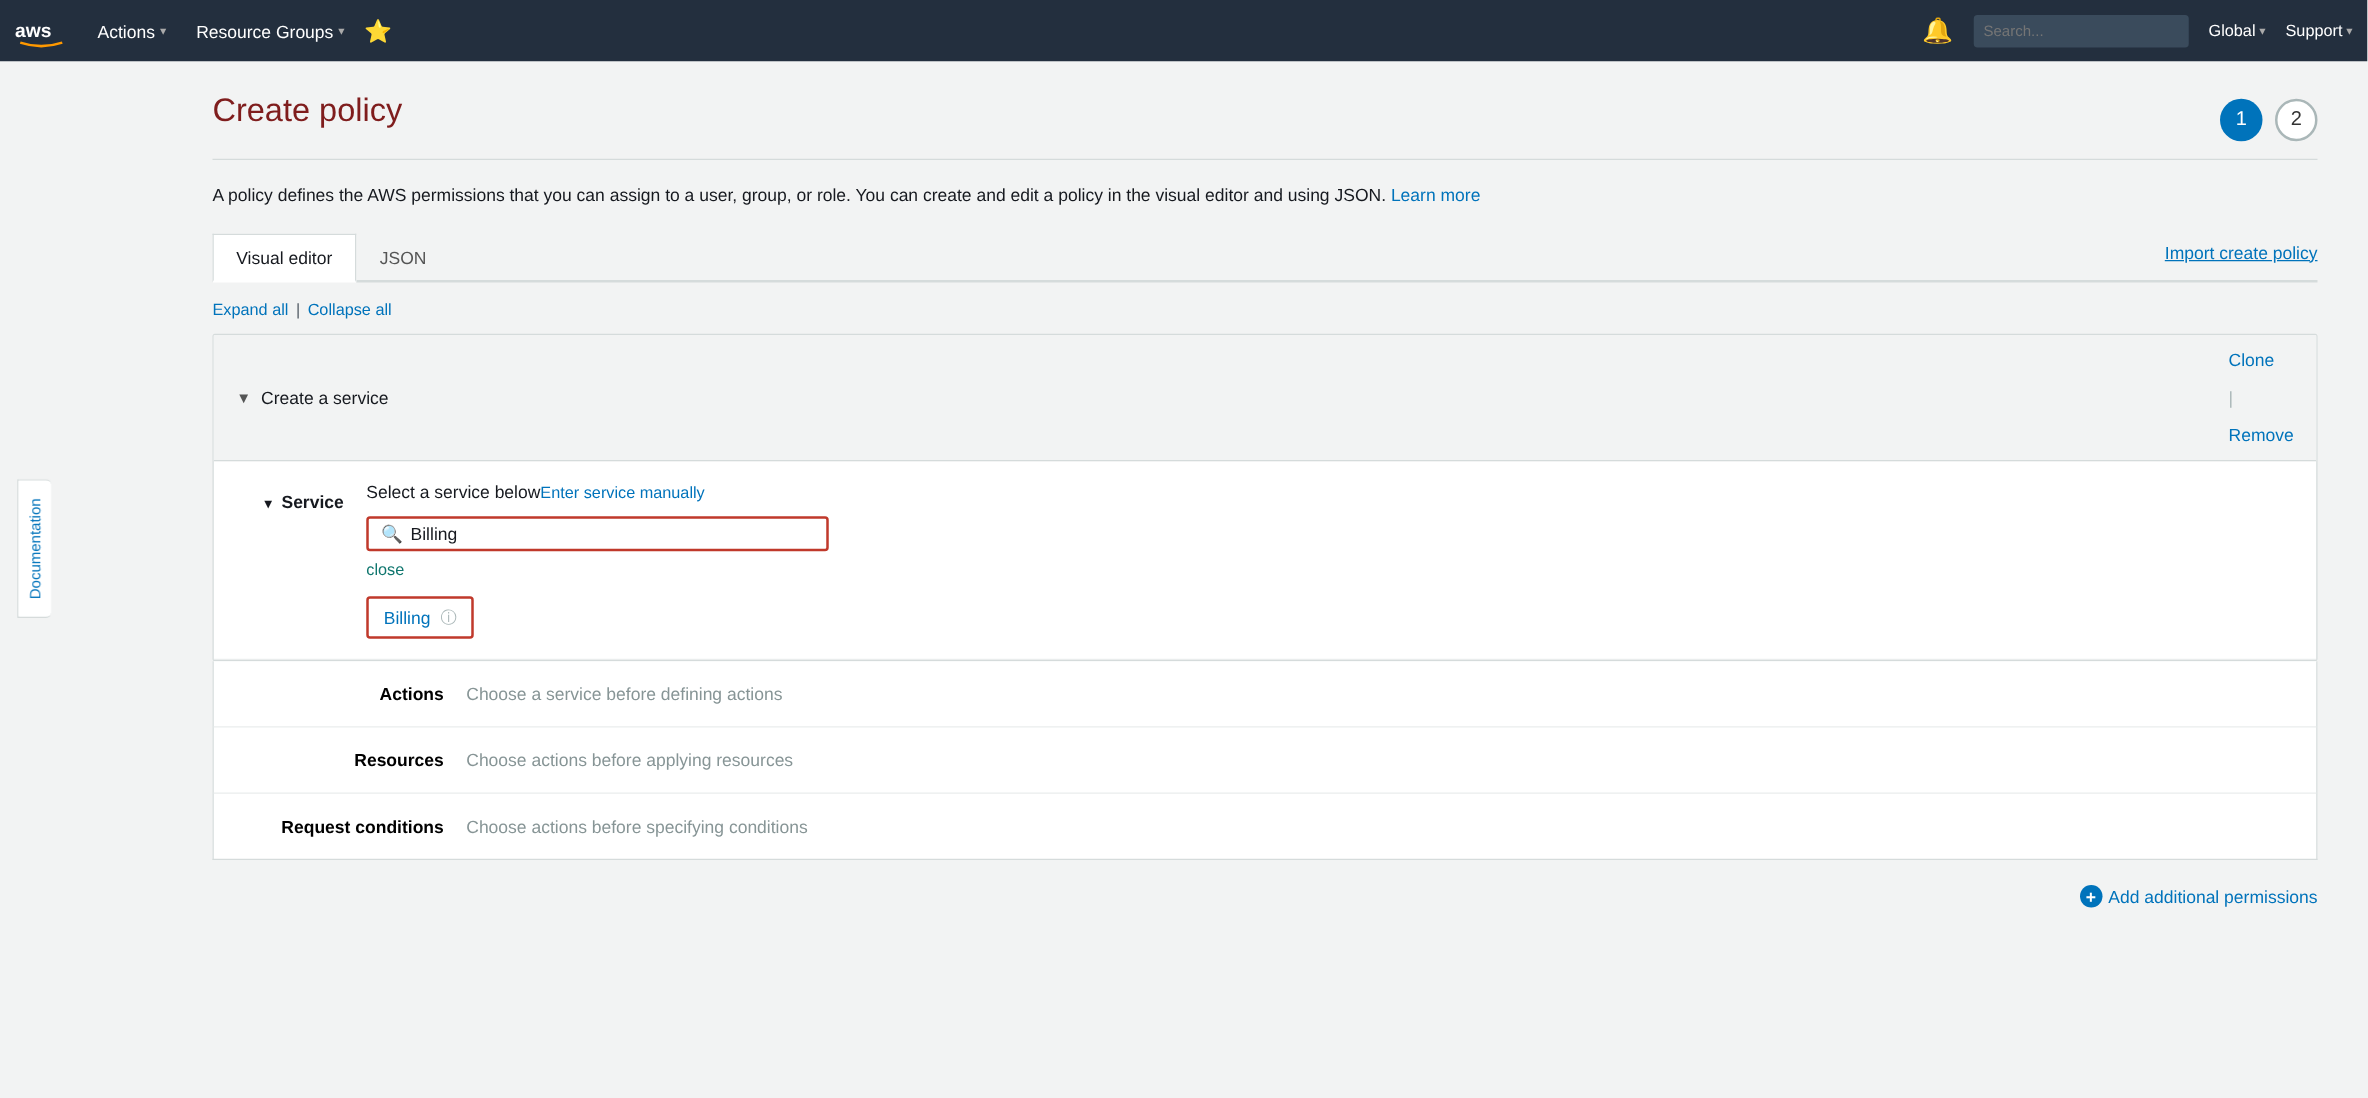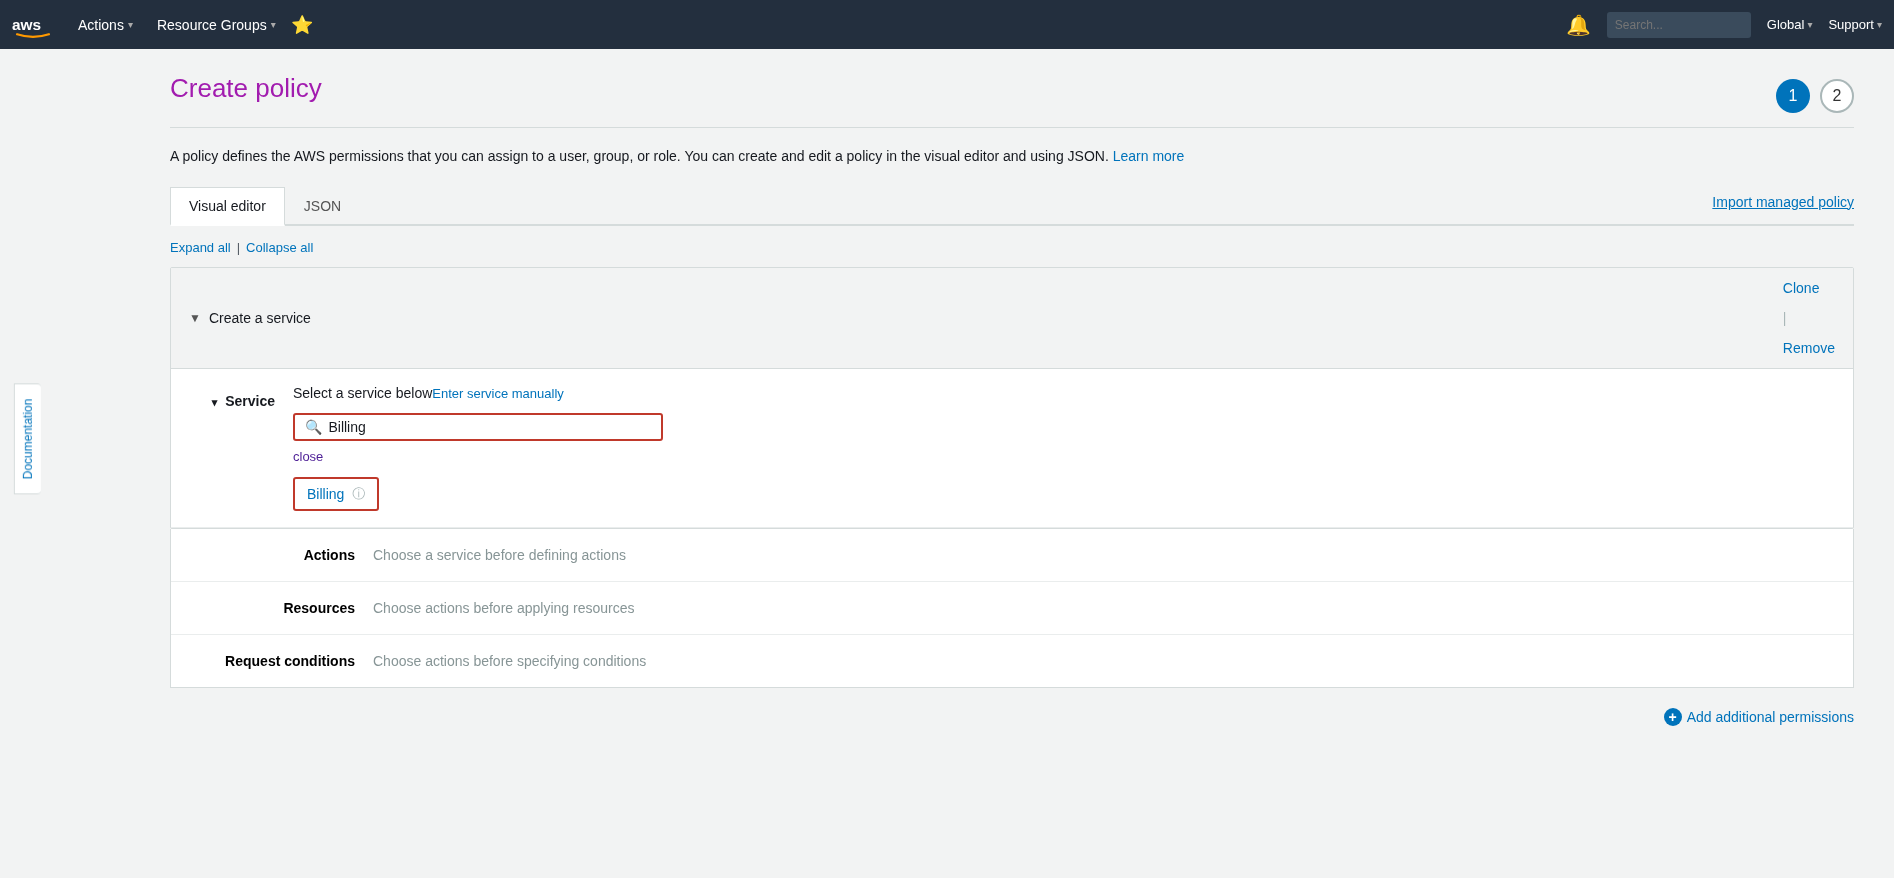--- a/index.html
+++ b/index.html
@@ -40,21 +40,21 @@
       margin-left: auto;
       display: flex;
       align-items: center;
       gap: 16px;
     }
     .nav-bell { color: #aaa; font-size: 20px; cursor: pointer; }
     .nav-search-bar {
       background: #3a4b5c;
       border: none;
       border-radius: 3px;
-      width: 144px;
+      width: 172px;
       height: 26px;
       color: #7dd3fc;
       font-size: 12px;
       padding: 0 8px;
     }
     .nav-global { color: #fff; font-size: 13px; cursor: pointer; display: flex; align-items: center; gap: 3px; }
     .nav-support { color: #fff; font-size: 13px; cursor: pointer; display: flex; align-items: center; gap: 3px; }
 
     
     .doc-tab {
@@ -85,21 +85,21 @@
     
     .page-header {
       display: flex;
       align-items: flex-start;
       justify-content: space-between;
       margin-bottom: 10px;
     }
     .page-title {
       font-size: 26px;
       font-weight: 300;
-      color: #a21caf;
+      color: #7f1d1d;
     }
     .step-indicators {
       display: flex;
       align-items: center;
       gap: 10px;
       margin-top: 6px;
     }
     .step-circle {
       width: 34px;
       height: 34px;
@@ -252,21 +252,21 @@
       font-size: 14px;
       color: #16191f;
     }
     .enter-manually-link {
       color: #0073bb;
       font-size: 13px;
       cursor: pointer;
       text-decoration: none;
     }
     .close-link {
-      color: #4c1d95;
+      color: #0f766e;
       font-size: 13px;
       cursor: pointer;
       text-decoration: none;
       margin-top: 4px;
     }
 
     
     .service-search-wrapper {
       border: 2px solid #c0392b;
       border-radius: 3px;
@@ -416,21 +416,21 @@
   <hr class="page-divider">
 
   <p class="description-text">
     <span>A policy defines the AWS permissions that you can assign to a user, group, or role. You can create and edit a policy in the visual editor and using JSON.</span>
     <a href="#">Learn more</a>
   </p>
 
   <div class="tab-bar">
     <div class="tab active">Visual editor</div>
     <div class="tab">JSON</div>
-    <a href="#" class="import-link">Import managed policy</a>
+    <a href="#" class="import-link">Import create policy</a>
   </div>
 
   <div class="expand-collapse-bar">
     <a href="#">Expand all</a>
     <span>|</span>
     <a href="#">Collapse all</a>
   </div>
 
   <div class="policy-section">
     <div class="section-header">

